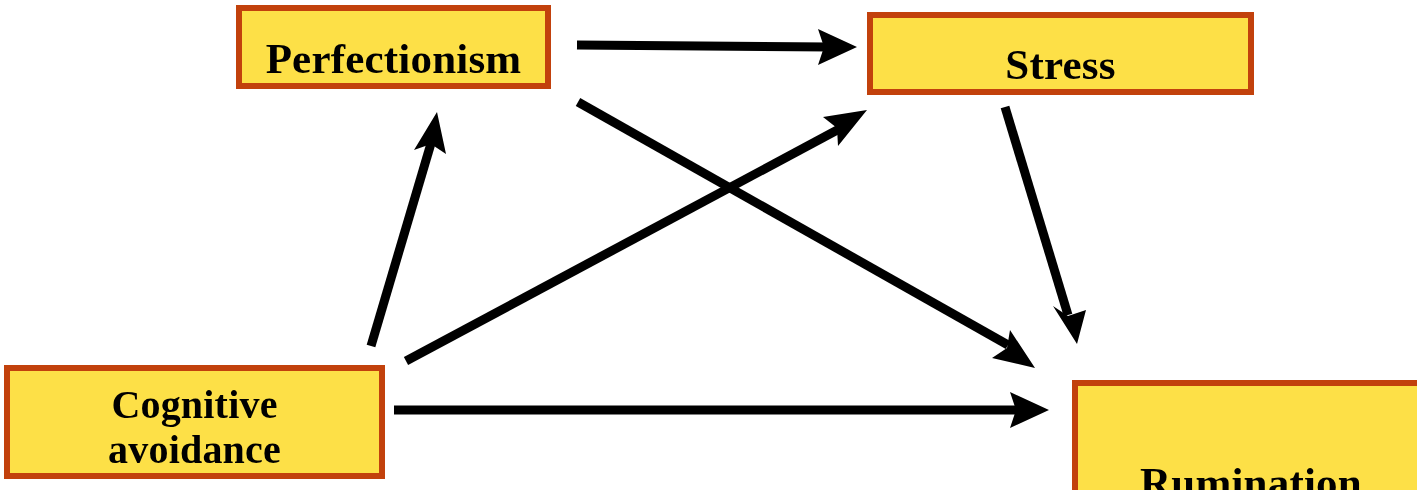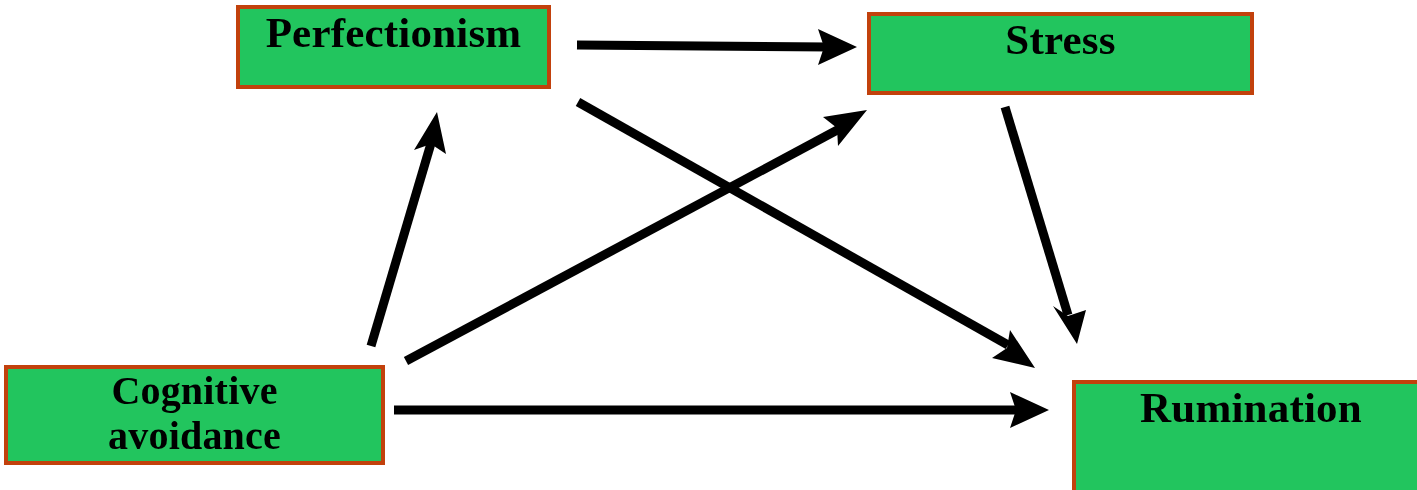--- a/index.html
+++ b/index.html
@@ -25,25 +25,25 @@
     position: absolute;
     left: 0;
     top: 0;
     width: 1417px;
     height: 490px;
     z-index: 1;
   }
   .node-box {
     position: absolute;
     box-sizing: border-box;
-    background: #22c55e;
-    border: 4px solid #c2410c;
+    background: #fde047;
+    border: 6px solid #c2410c;
     z-index: 2;
     display: flex;
-    align-items: flex-start;
+    align-items: flex-end;
     justify-content: center;
     text-align: center;
   }
   .node-label {
     font-family: "Liberation Serif", "DejaVu Serif", serif;
     font-weight: bold;
     color: #000000;
     line-height: 1.12;
     letter-spacing: 0.2px;
     white-space: pre-line;
@@ -61,21 +61,21 @@
     top: 12px;
     width: 387px;
     height: 83px;
   }
   #node-stress .node-label { font-size: 43px; }
 
   #node-cognitive-avoidance {
     left: 4px;
     top: 365px;
     width: 381px;
-    height: 100px;
+    height: 114px;
   }
   #node-cognitive-avoidance .node-label { font-size: 40px; }
 
   #node-rumination {
     left: 1051px;
     top: 380px;
     width: 358px;
     height: 133px;
     margin-left: 21px;
   }

